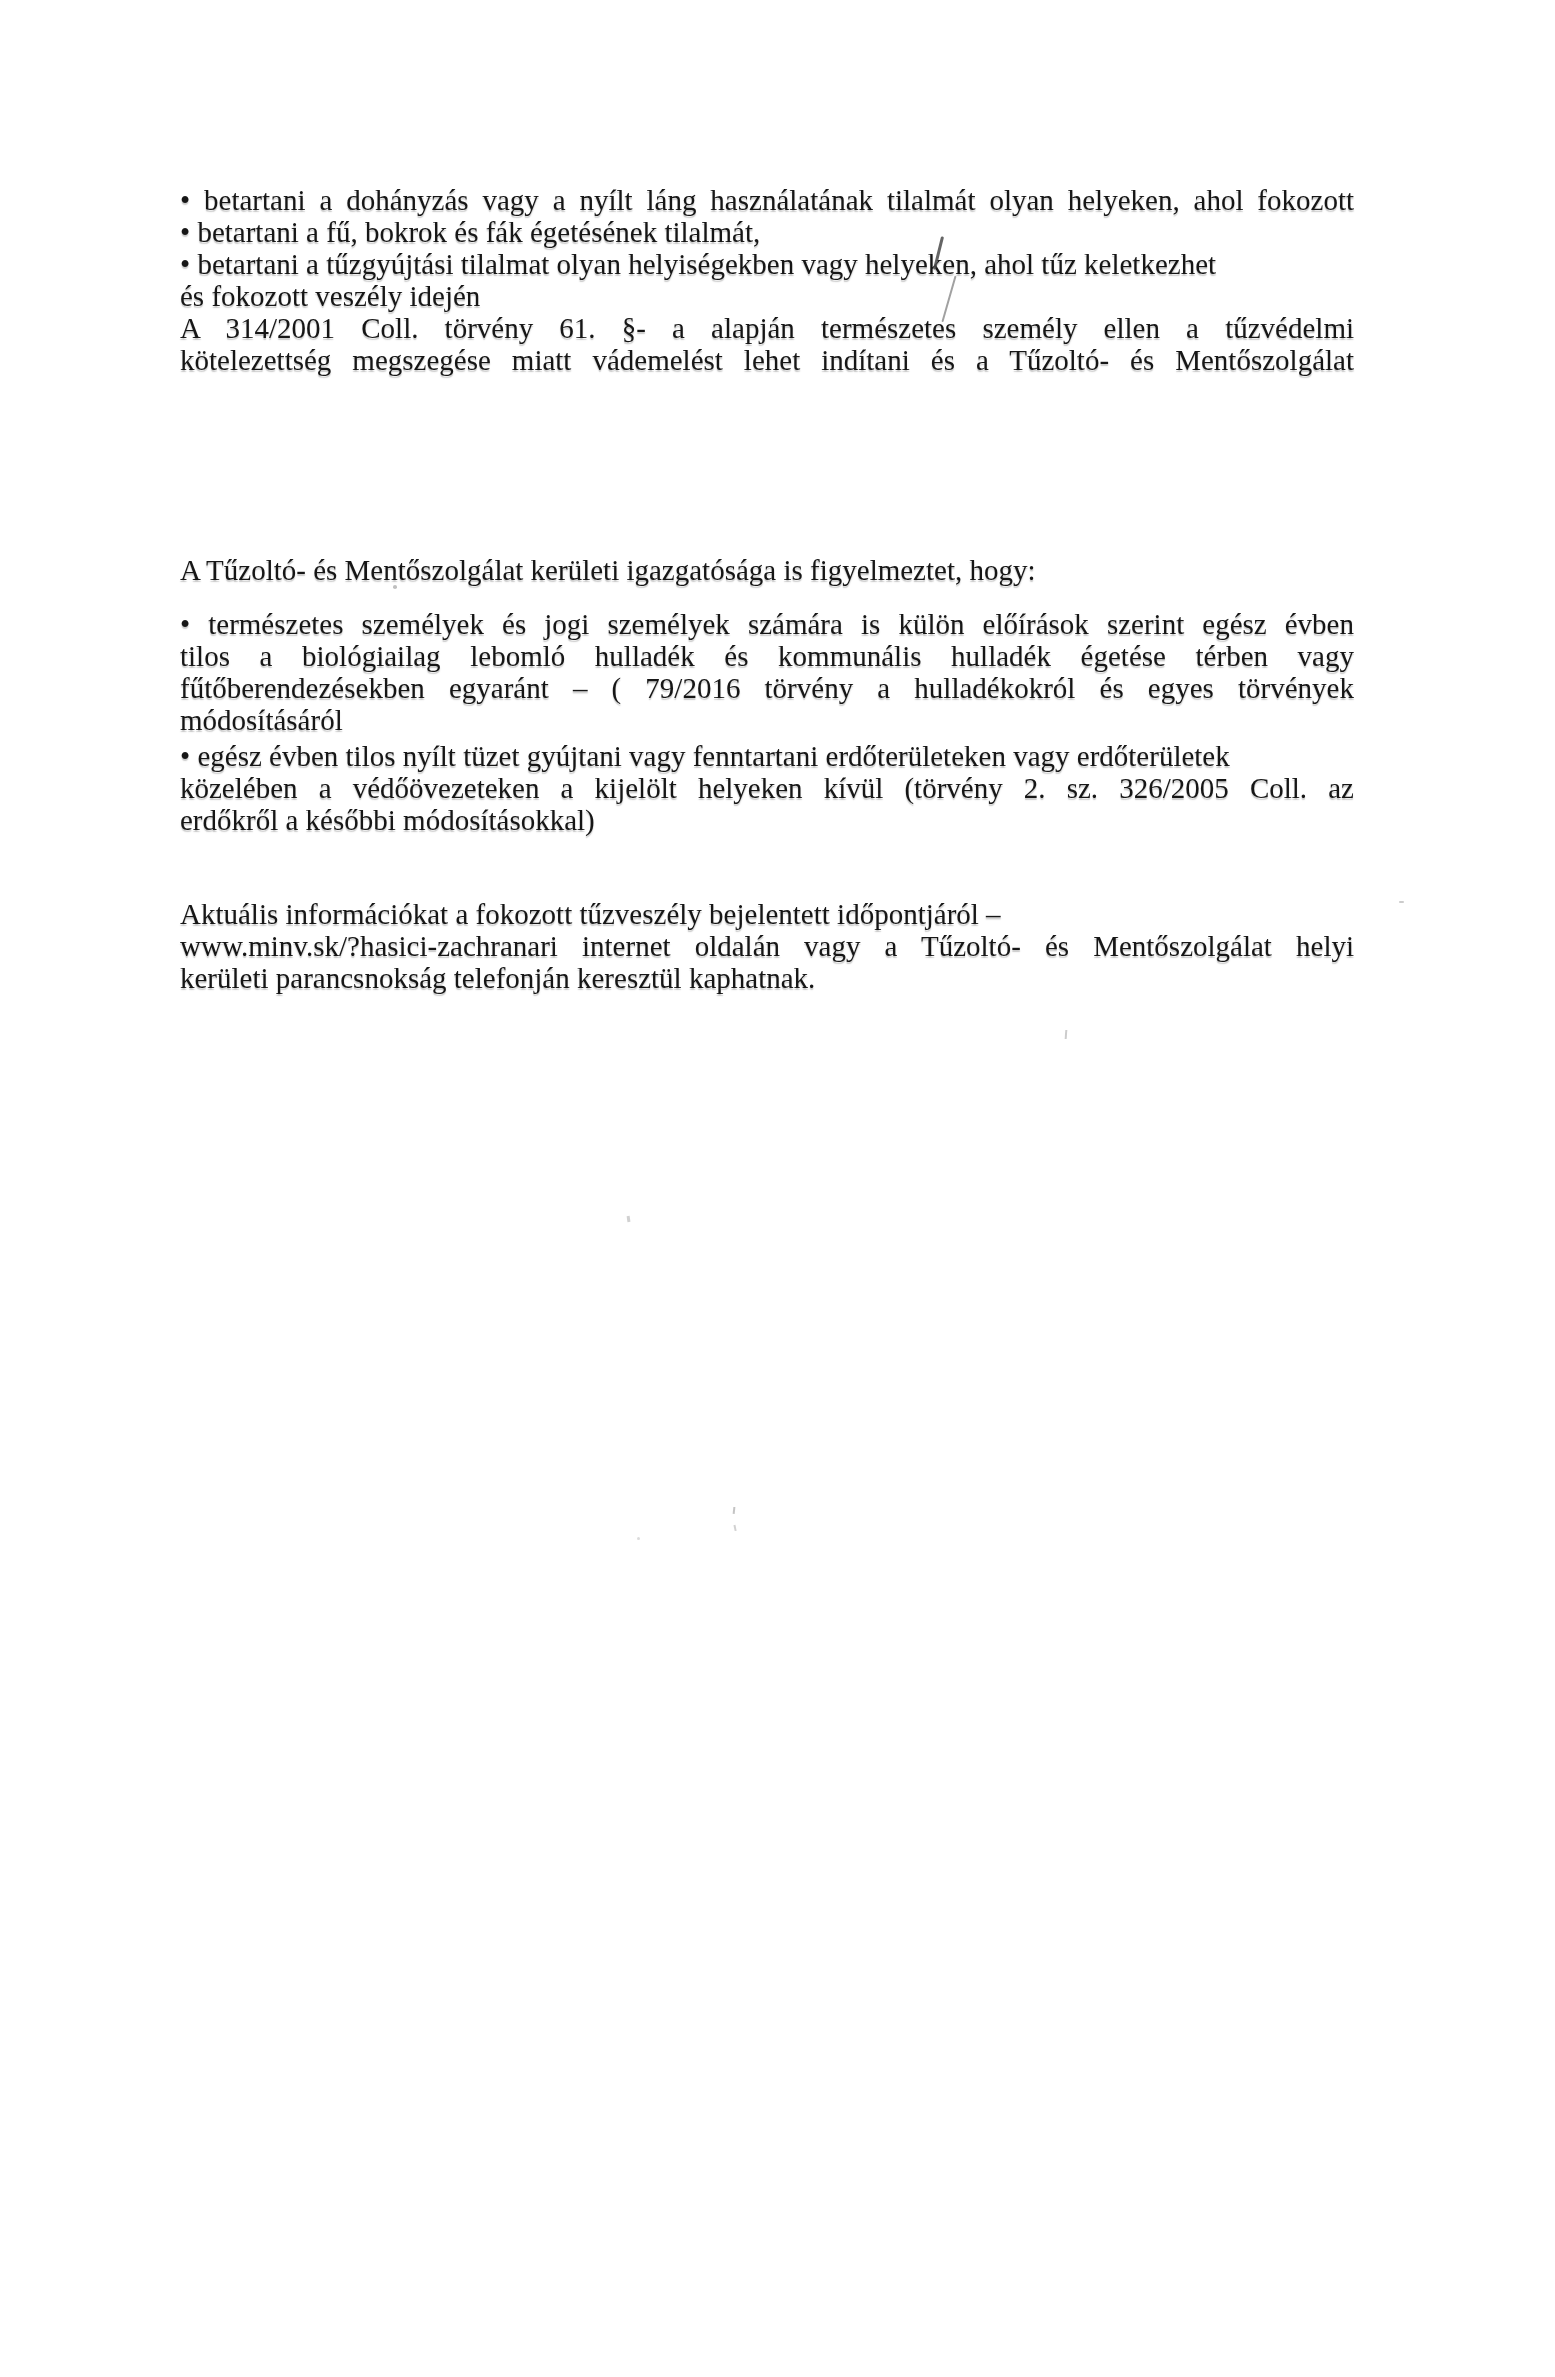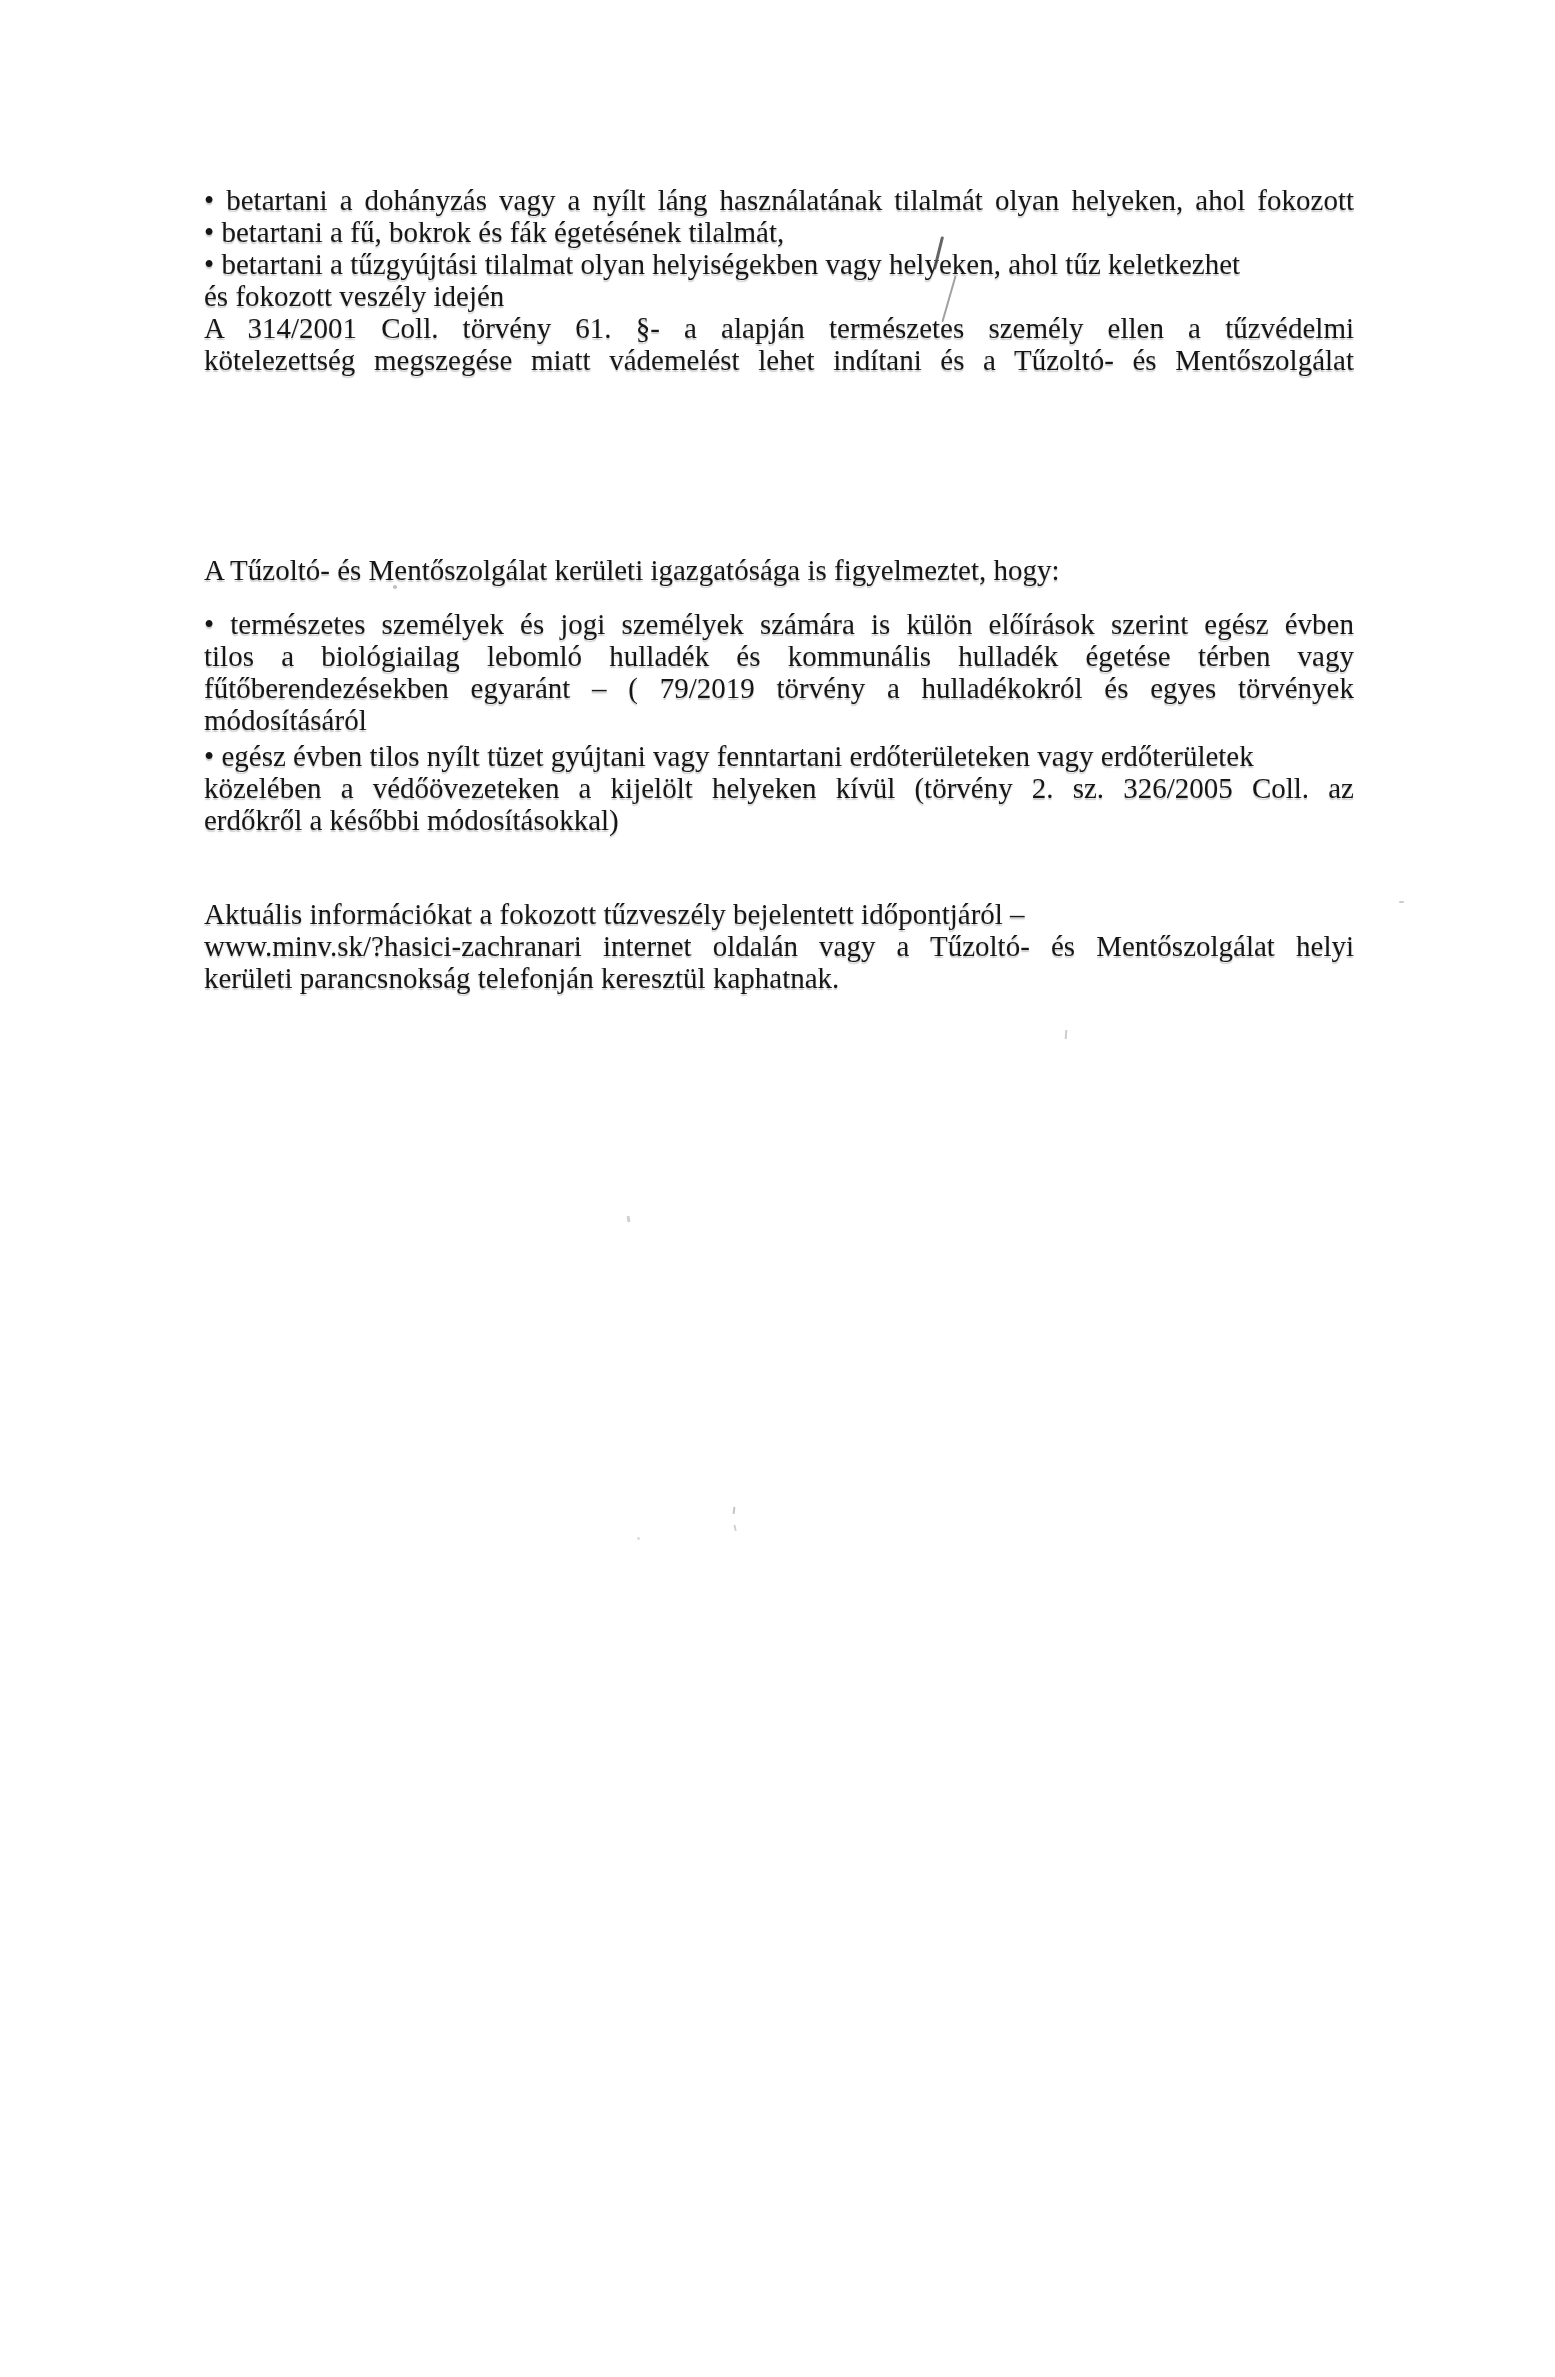--- a/index.html
+++ b/index.html
@@ -16,21 +16,20 @@
     left:180px;
     width:1174px;
     font-size:29px;
     line-height:32px;
     text-rendering:optimizeLegibility;
   }
   .ln{
     height:32px;
     white-space:nowrap;
     text-shadow:0 1.8px 1.2px rgba(125,125,125,0.42);
-    margin-left:24px;
   }
   .jl{
     text-align:justify;
     text-align-last:justify;
     white-space:normal;
   }
   
   .mark{position:absolute;}
   .pen1{left:937px;top:236px;width:3.1px;height:34px;background:#4a4a4a;transform:rotate(14deg);border-radius:1.8px;opacity:.85;}
   .pen2{left:948px;top:275px;width:2.4px;height:48px;background:#6e6e6e;transform:rotate(16deg);border-radius:1.8px;opacity:.65;}
@@ -56,21 +55,21 @@
     <div class="ln jl">kötelezettség megszegése miatt vádemelést lehet indítani és a Tűzoltó- és Mentőszolgálat</div>
   </section>
 
   <section class="tblock" style="top:554px">
     <div class="ln">A Tűzoltó- és Mentőszolgálat kerületi igazgatósága is figyelmeztet, hogy:</div>
   </section>
 
   <section class="tblock" style="top:608px">
     <div class="ln jl">• természetes személyek és jogi személyek számára is külön előírások szerint egész évben</div>
     <div class="ln jl">tilos a biológiailag lebomló hulladék és kommunális hulladék égetése térben vagy</div>
-    <div class="ln jl">fűtőberendezésekben egyaránt – ( 79/2019 törvény a hulladékokról és egyes törvények</div>
+    <div class="ln jl">fűtőberendezésekben egyaránt – ( 79/2016 törvény a hulladékokról és egyes törvények</div>
     <div class="ln">módosításáról</div>
   </section>
 
   <section class="tblock" style="top:740px">
     <div class="ln">• egész évben tilos nyílt tüzet gyújtani vagy fenntartani erdőterületeken vagy erdőterületek</div>
     <div class="ln jl">közelében a védőövezeteken a kijelölt helyeken kívül (törvény 2. sz. 326/2005 Coll. az</div>
     <div class="ln">erdőkről a későbbi módosításokkal)</div>
   </section>
 
   <section class="tblock" style="top:898px">

